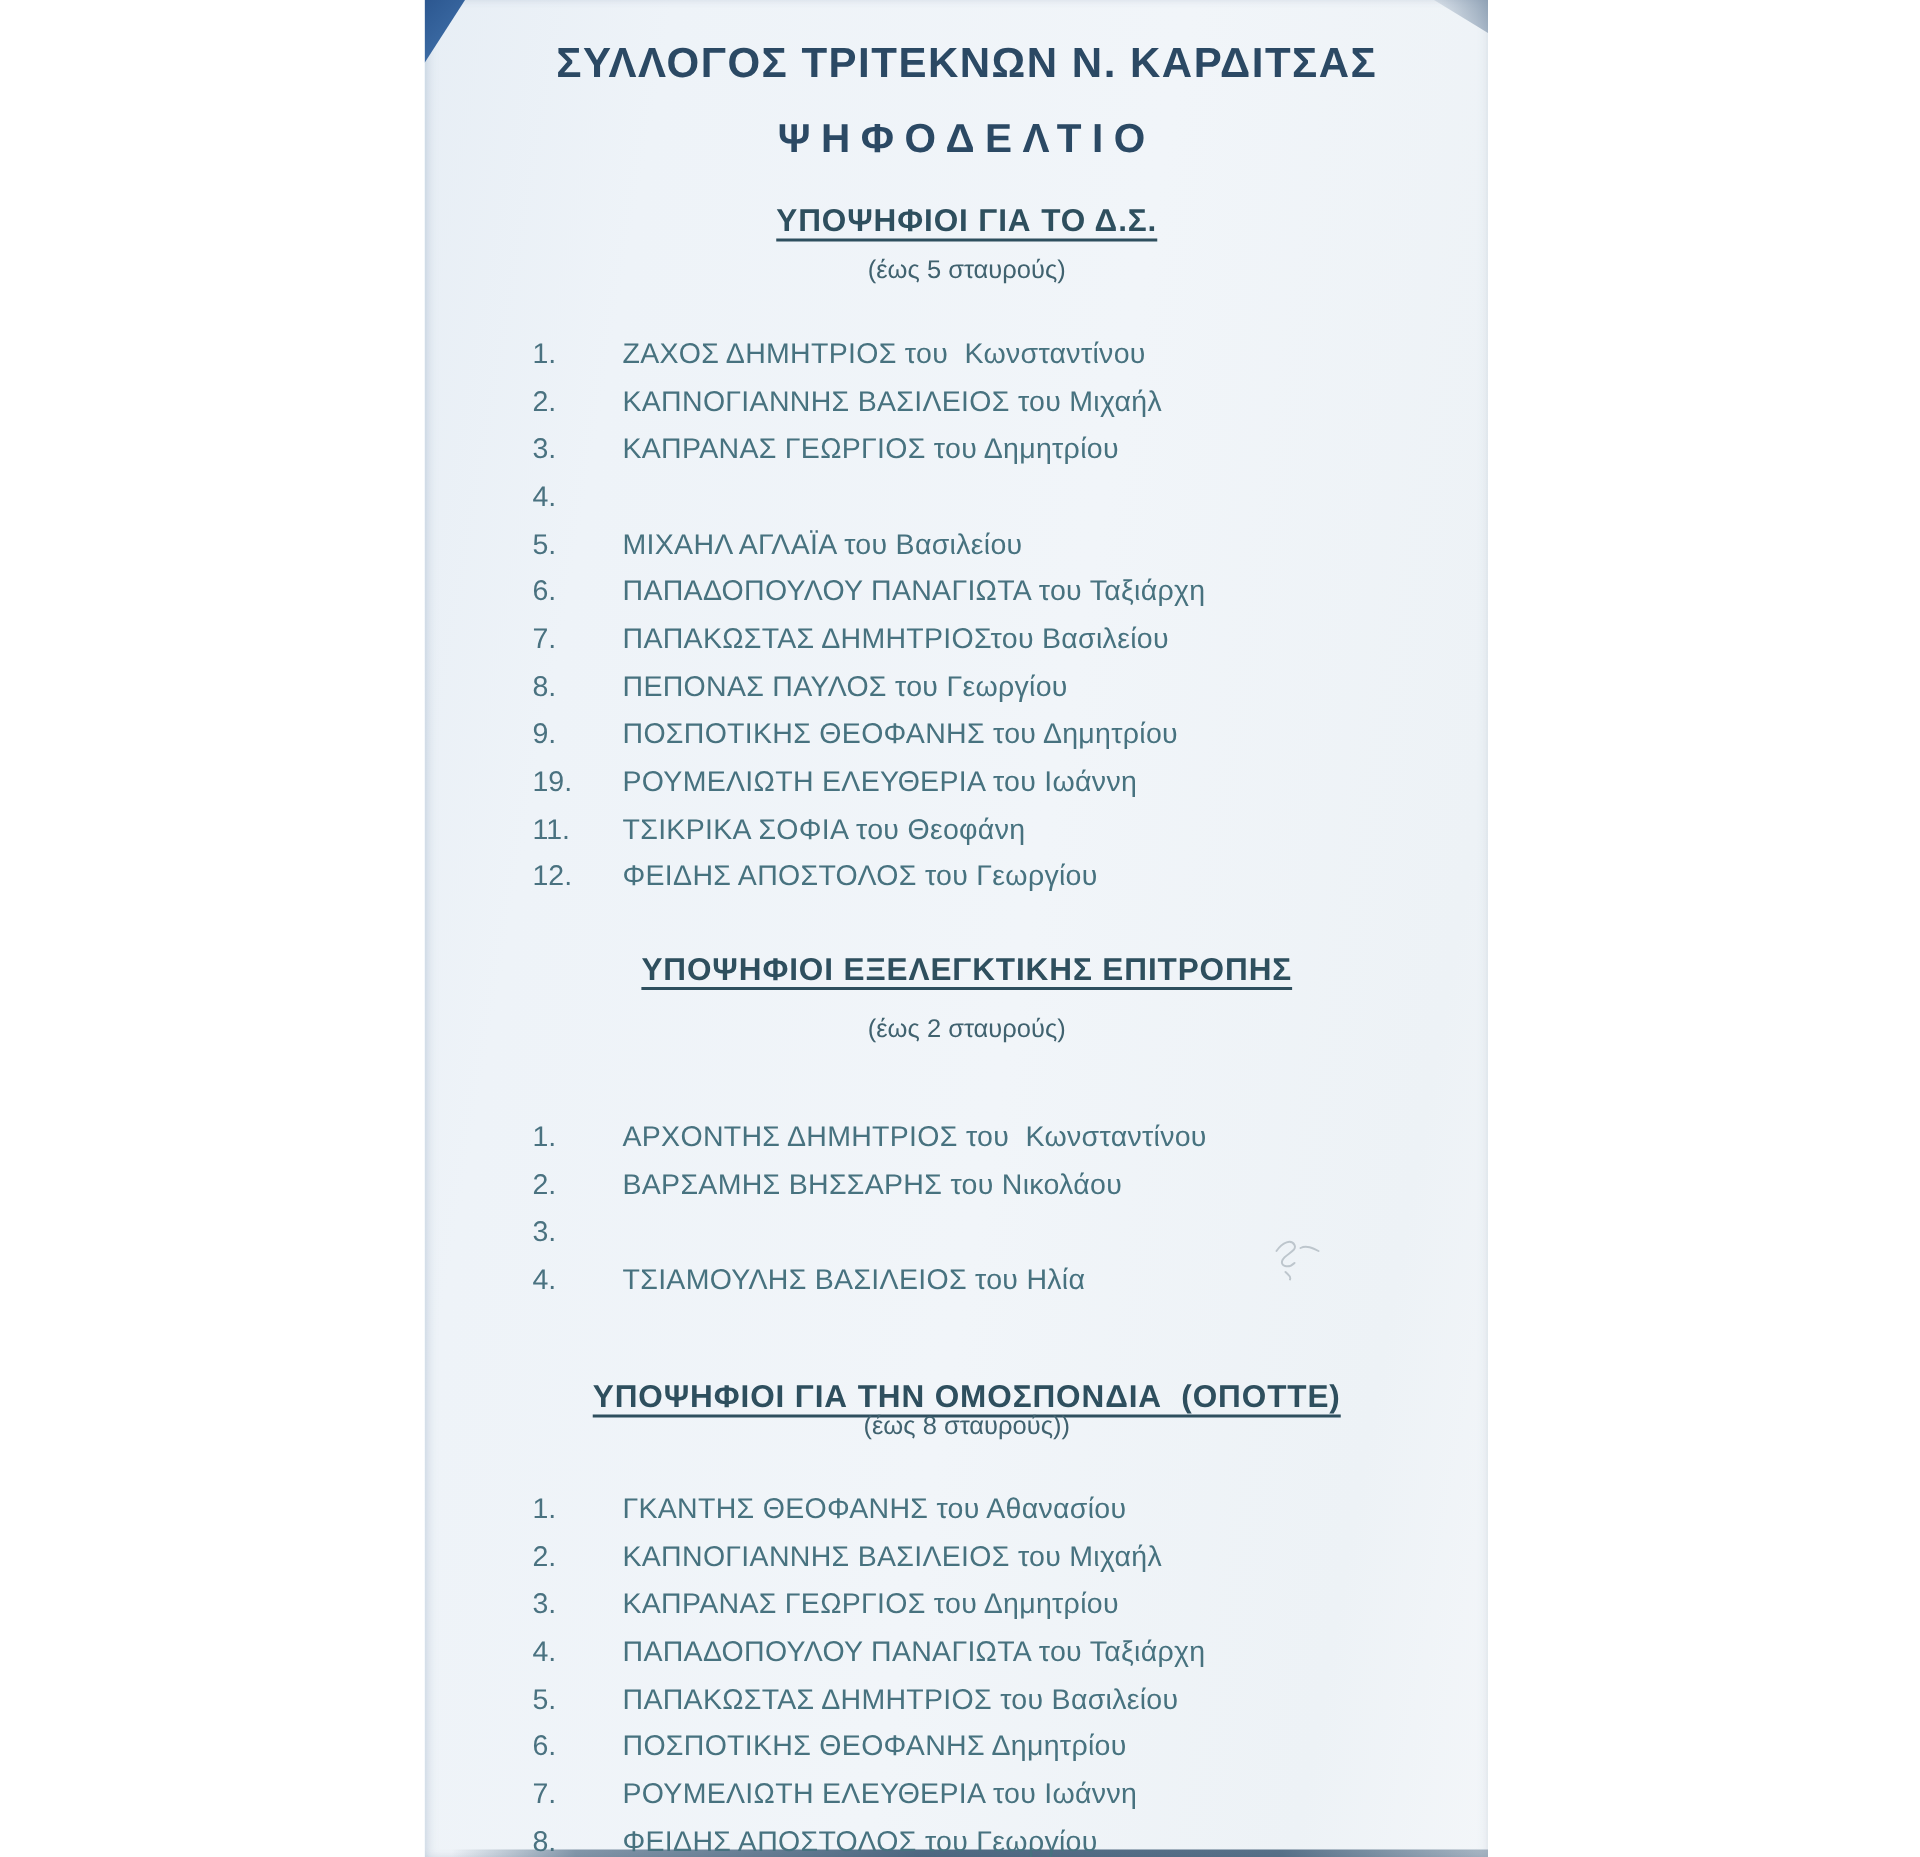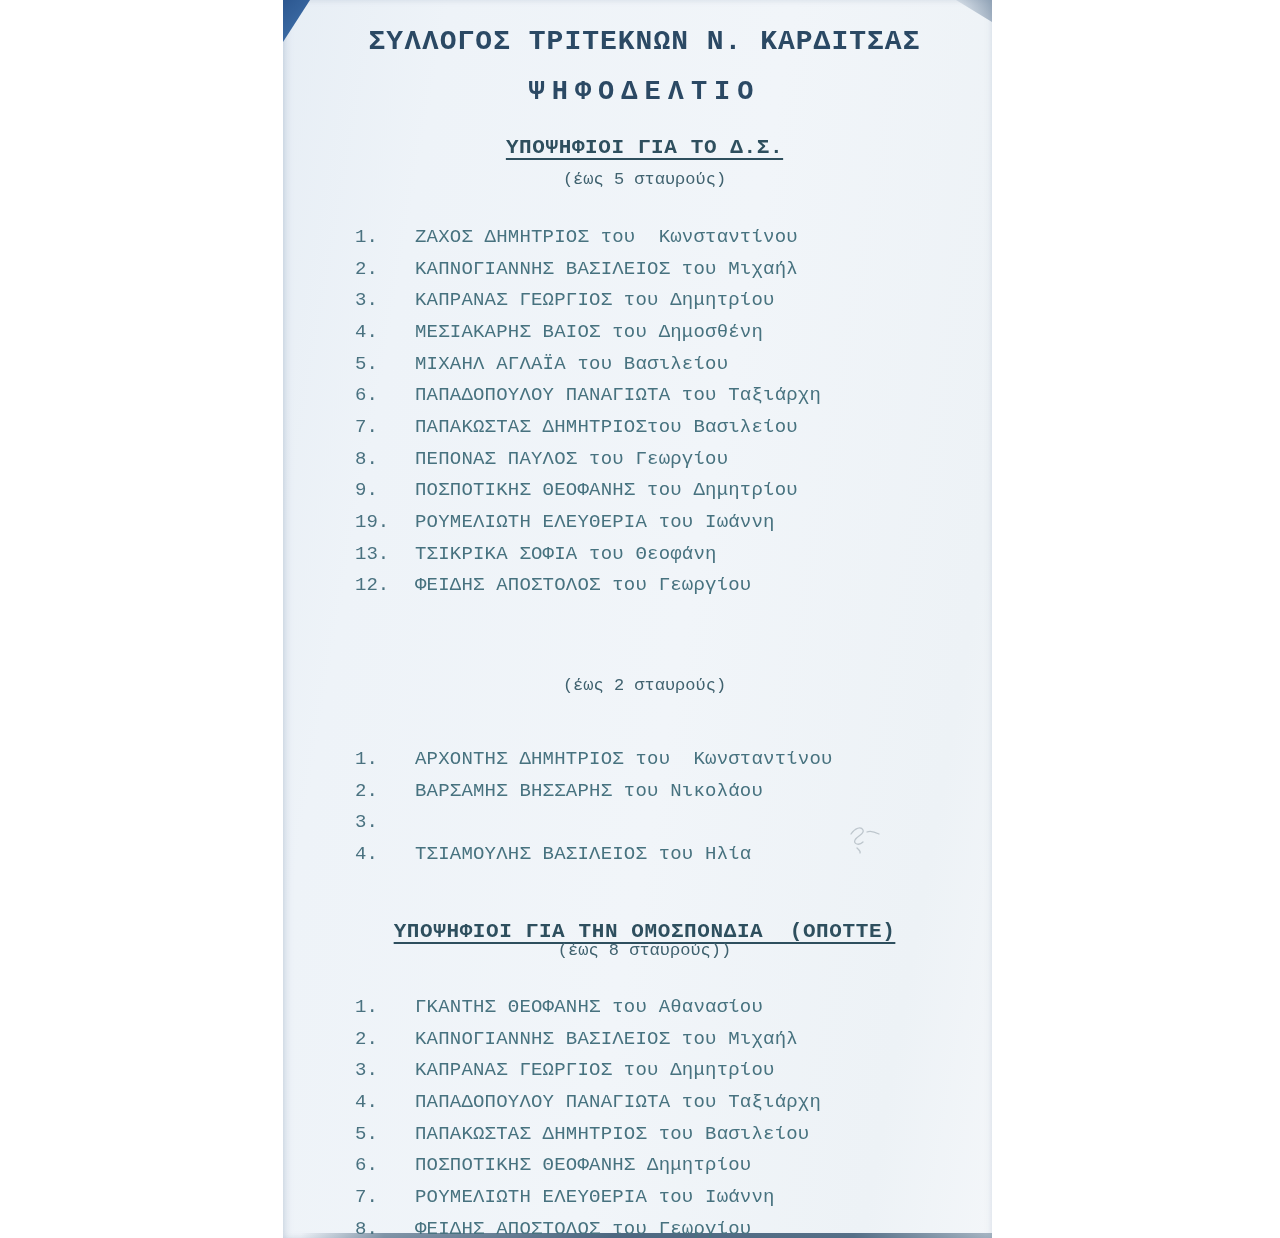--- a/index.html
+++ b/index.html
@@ -1,19 +1,19 @@
 <!DOCTYPE html>
 <html><head>
 <meta charset="utf-8">
 <style>
   html,body{margin:0;padding:0;background:#ffffff;}
   .canvas{
     position:relative;width:1084px;height:1238px;overflow:hidden;
     background:#ffffff;
-    font-family:Liberation Mono, monospace;
+    font-family:Liberation Sans, sans-serif;
   }
   .paper{
     position:absolute;left:283px;top:0;width:709px;height:1238px;
     background:linear-gradient(100deg,#e7eef5 0%,#eef3f8 18%,#f1f5f9 55%,#edf2f6 86%,#f3f6f9 100%);
     box-shadow:inset 4px 0 8px -3px rgba(110,135,165,0.35), inset -3px 0 7px -3px rgba(140,160,180,0.25);
   }
   .corner-tl{
     position:absolute;left:0;top:0;width:27px;height:42px;
     background:linear-gradient(135deg,#2c5790 0%,#3a69a2 60%,#5d87b5 100%);
     clip-path:polygon(0 0,100% 0,0 100%);
@@ -63,31 +63,32 @@
     <div class="content">
       <div class="blk title">ΣΥΛΛΟΓΟΣ ΤΡΙΤΕΚΝΩΝ Ν. ΚΑΡΔΙΤΣΑΣ</div>
       <div class="blk subtitle">ΨΗΦΟΔΕΛΤΙΟ</div>
 
       <div class="blk sec-h h1">ΥΠΟΨΗΦΙΟΙ ΓΙΑ ΤΟ Δ.Σ.</div>
       <div class="blk sec-note n1">(έως 5 σταυρούς)</div>
       <div class="list l1">
         <div class="row"><span class="num">1.</span><span class="nm">ΖΑΧΟΣ ΔΗΜΗΤΡΙΟΣ του  Κωνσταντίνου</span></div>
         <div class="row"><span class="num">2.</span><span class="nm">ΚΑΠΝΟΓΙΑΝΝΗΣ ΒΑΣΙΛΕΙΟΣ του Μιχαήλ</span></div>
         <div class="row"><span class="num">3.</span><span class="nm">ΚΑΠΡΑΝΑΣ ΓΕΩΡΓΙΟΣ του Δημητρίου</span></div>
-        <div class="row"><span class="num">4.</span><span class="nm">ΜΕΣΙΑΚΑΡΗΣ ΒΑΙΟΣ του Δημοσθένη</span></div>
+        <div class="row"><span class="num">4.</span></div>
         <div class="row"><span class="num">5.</span><span class="nm">ΜΙΧΑΗΛ ΑΓΛΑΪΑ του Βασιλείου</span></div>
         <div class="row"><span class="num">6.</span><span class="nm">ΠΑΠΑΔΟΠΟΥΛΟΥ ΠΑΝΑΓΙΩΤΑ του Ταξιάρχη</span></div>
         <div class="row"><span class="num">7.</span><span class="nm">ΠΑΠΑΚΩΣΤΑΣ ΔΗΜΗΤΡΙΟΣτου Βασιλείου</span></div>
         <div class="row"><span class="num">8.</span><span class="nm">ΠΕΠΟΝΑΣ ΠΑΥΛΟΣ του Γεωργίου</span></div>
         <div class="row"><span class="num">9.</span><span class="nm">ΠΟΣΠΟΤΙΚΗΣ ΘΕΟΦΑΝΗΣ του Δημητρίου</span></div>
         <div class="row"><span class="num">19.</span><span class="nm">ΡΟΥΜΕΛΙΩΤΗ ΕΛΕΥΘΕΡΙΑ του Ιωάννη</span></div>
-        <div class="row"><span class="num">13.</span><span class="nm">ΤΣΙΚΡΙΚΑ ΣΟΦΙΑ του Θεοφάνη</span></div>
+        <div class="row"><span class="num">11.</span><span class="nm">ΤΣΙΚΡΙΚΑ ΣΟΦΙΑ του Θεοφάνη</span></div>
         <div class="row"><span class="num">12.</span><span class="nm">ΦΕΙΔΗΣ ΑΠΟΣΤΟΛΟΣ του Γεωργίου</span></div>
       </div>
 
+      <div class="blk sec-h h2">ΥΠΟΨΗΦΙΟΙ ΕΞΕΛΕΓΚΤΙΚΗΣ ΕΠΙΤΡΟΠΗΣ</div>
       <div class="blk sec-note n2">(έως 2 σταυρούς)</div>
       <div class="list l2">
         <div class="row"><span class="num">1.</span><span class="nm">ΑΡΧΟΝΤΗΣ ΔΗΜΗΤΡΙΟΣ του  Κωνσταντίνου</span></div>
         <div class="row"><span class="num">2.</span><span class="nm">ΒΑΡΣΑΜΗΣ ΒΗΣΣΑΡΗΣ του Νικολάου</span></div>
         <div class="row"><span class="num">3.</span></div>
         <div class="row"><span class="num">4.</span><span class="nm">ΤΣΙΑΜΟΥΛΗΣ ΒΑΣΙΛΕΙΟΣ του Ηλία</span></div>
       </div>
 
       <div class="blk sec-h h3">ΥΠΟΨΗΦΙΟΙ ΓΙΑ ΤΗΝ ΟΜΟΣΠΟΝΔΙΑ  (ΟΠΟΤΤΕ)</div>
       <div class="blk sec-note n3">(έως 8 σταυρούς))</div>

